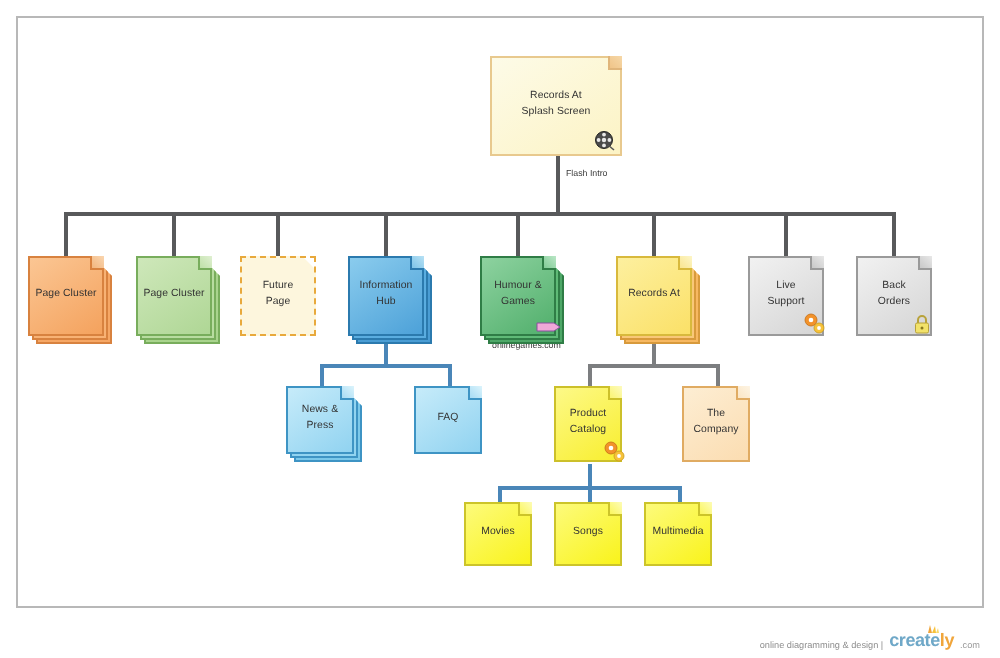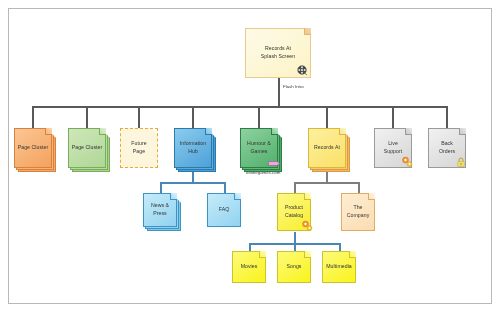--- a/index.html
+++ b/index.html
@@ -351,13 +351,24 @@
   </div>
 
   <div class="node" style="left:322px; top:251px; width:34px; height:32px;">
     <div class="page">
       <div class="body" style="background:linear-gradient(145deg,#fdfb7e 0%,#f9f318 100%); box-shadow:inset 0 0 0 1px #ccc42a;"></div>
       <div class="fold" style="background:linear-gradient(225deg,#fdfcb8 0%,#fbf65e 100%); border-left:1px solid #ccc42a; border-bottom:1px solid #ccc42a;"></div>
     </div>
     <div class="label">Multimedia</div>
   </div>
 
+  <div id="footer">
+    <span>online diagramming &amp; design |</span>
+    <span class="brand"><span>create</span><span class="y">ly</span>
+      <svg class="spark" viewBox="0 0 16 10">
+        <path d="M4 9 L6 1 L8 9 Z" fill="#f0a53b"></path>
+        <path d="M8 9 L11 2 L12 9 Z" fill="#f7c23a"></path>
+        <path d="M12 9 L14 4 L15 9 Z" fill="#fbd96a"></path>
+      </svg>
+    </span>
+    <span class="dotcom">.com</span>
+  </div>
 </div>
 
 </body></html>

